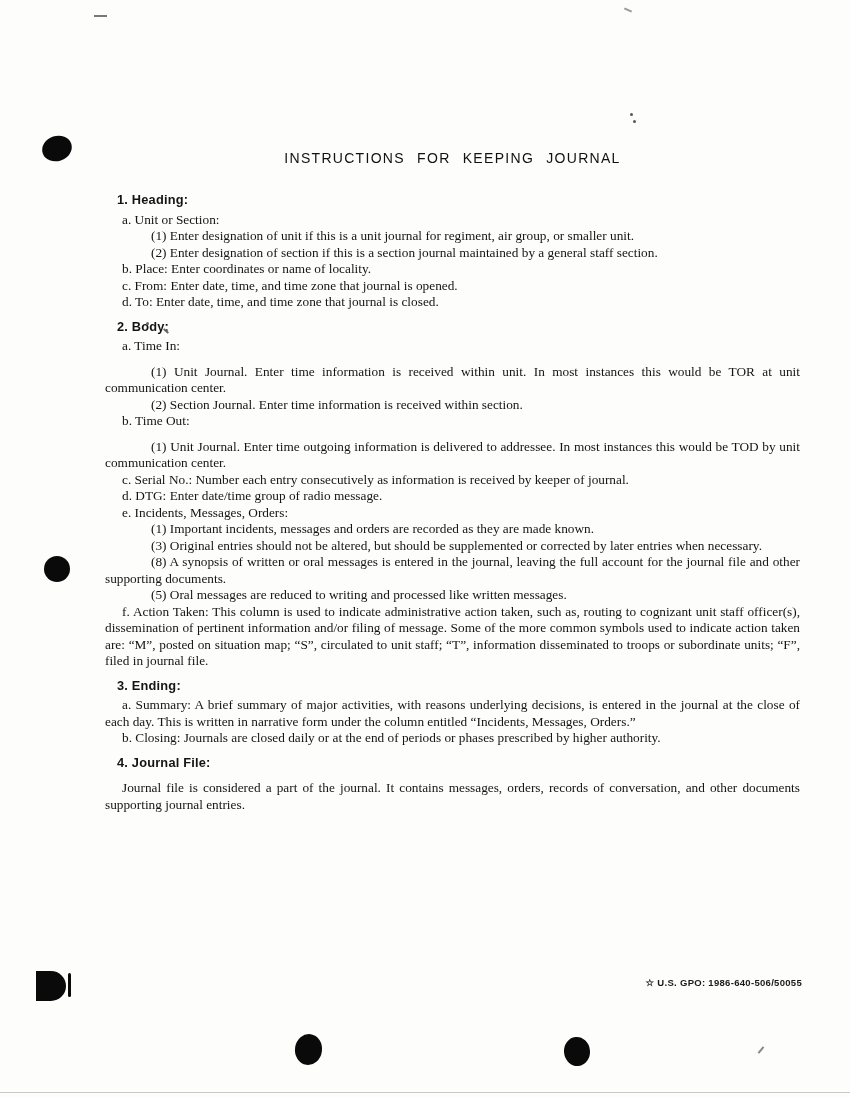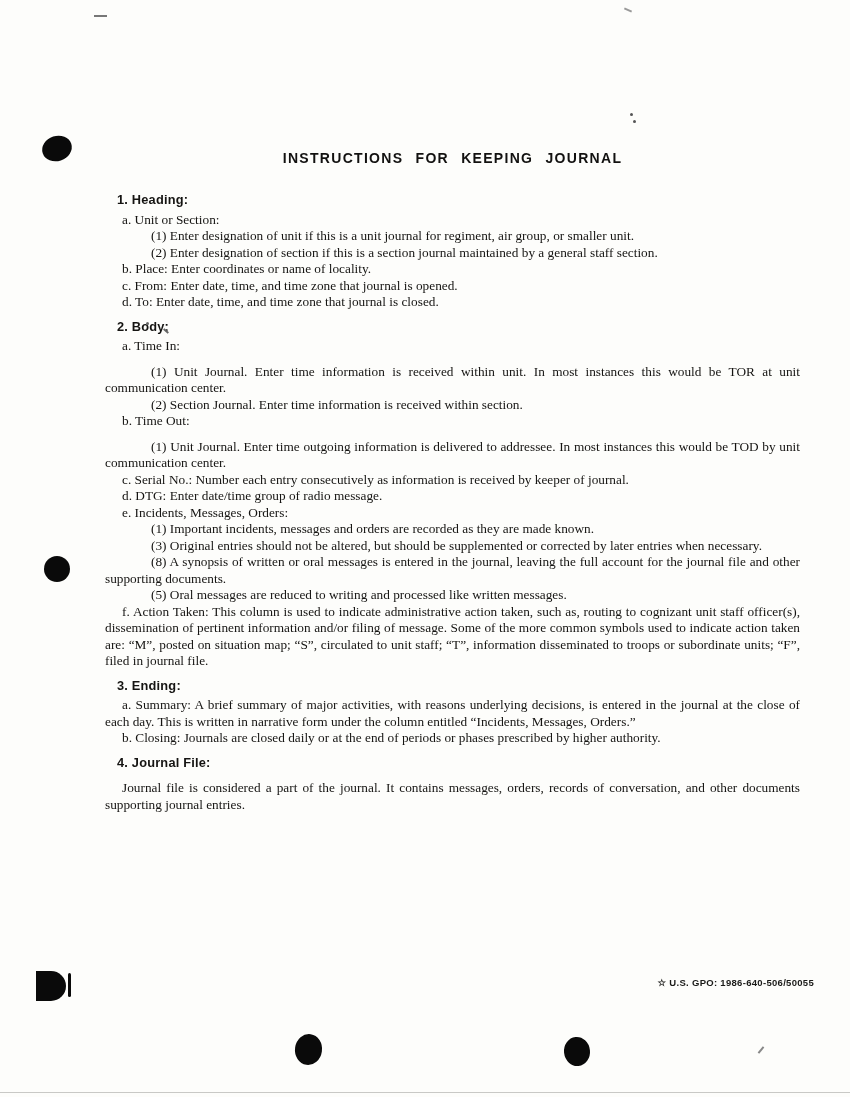--- a/index.html
+++ b/index.html
@@ -10,21 +10,21 @@
     color: #151412;
     font-family: "Liberation Serif", serif;
     overflow: hidden;
   }
   .page { position: absolute; inset: 0; }
 
   .title {
     padding-top: 150px;
     text-align: center;
     font-family: "Liberation Sans", sans-serif;
-    font-weight: bold;
+    font-weight: normal;
     font-size: 14px;
     letter-spacing: 1.3px;
     word-spacing: 7px;
     color: #121110;
     
     margin-left: 105px;
     margin-right: 50px;
   }
 
   .content {
@@ -46,21 +46,21 @@
 
   .content p { margin: 0; }
   .indent-1 { text-indent: 17px; }
   .indent-2 { text-indent: 46px; }
   .italic { }
   .space-before { margin-top: 9px !important; }
 
   .footer-imprint {
     position: absolute;
     top: 977px;
-    right: 36px;
+    right: 48px;
     font-family: "Liberation Sans", sans-serif;
     font-weight: bold;
     font-size: 9.5px;
     letter-spacing: 0.3px;
     color: #1a1a18;
   }
 
   
   .blot {
     position: absolute;

